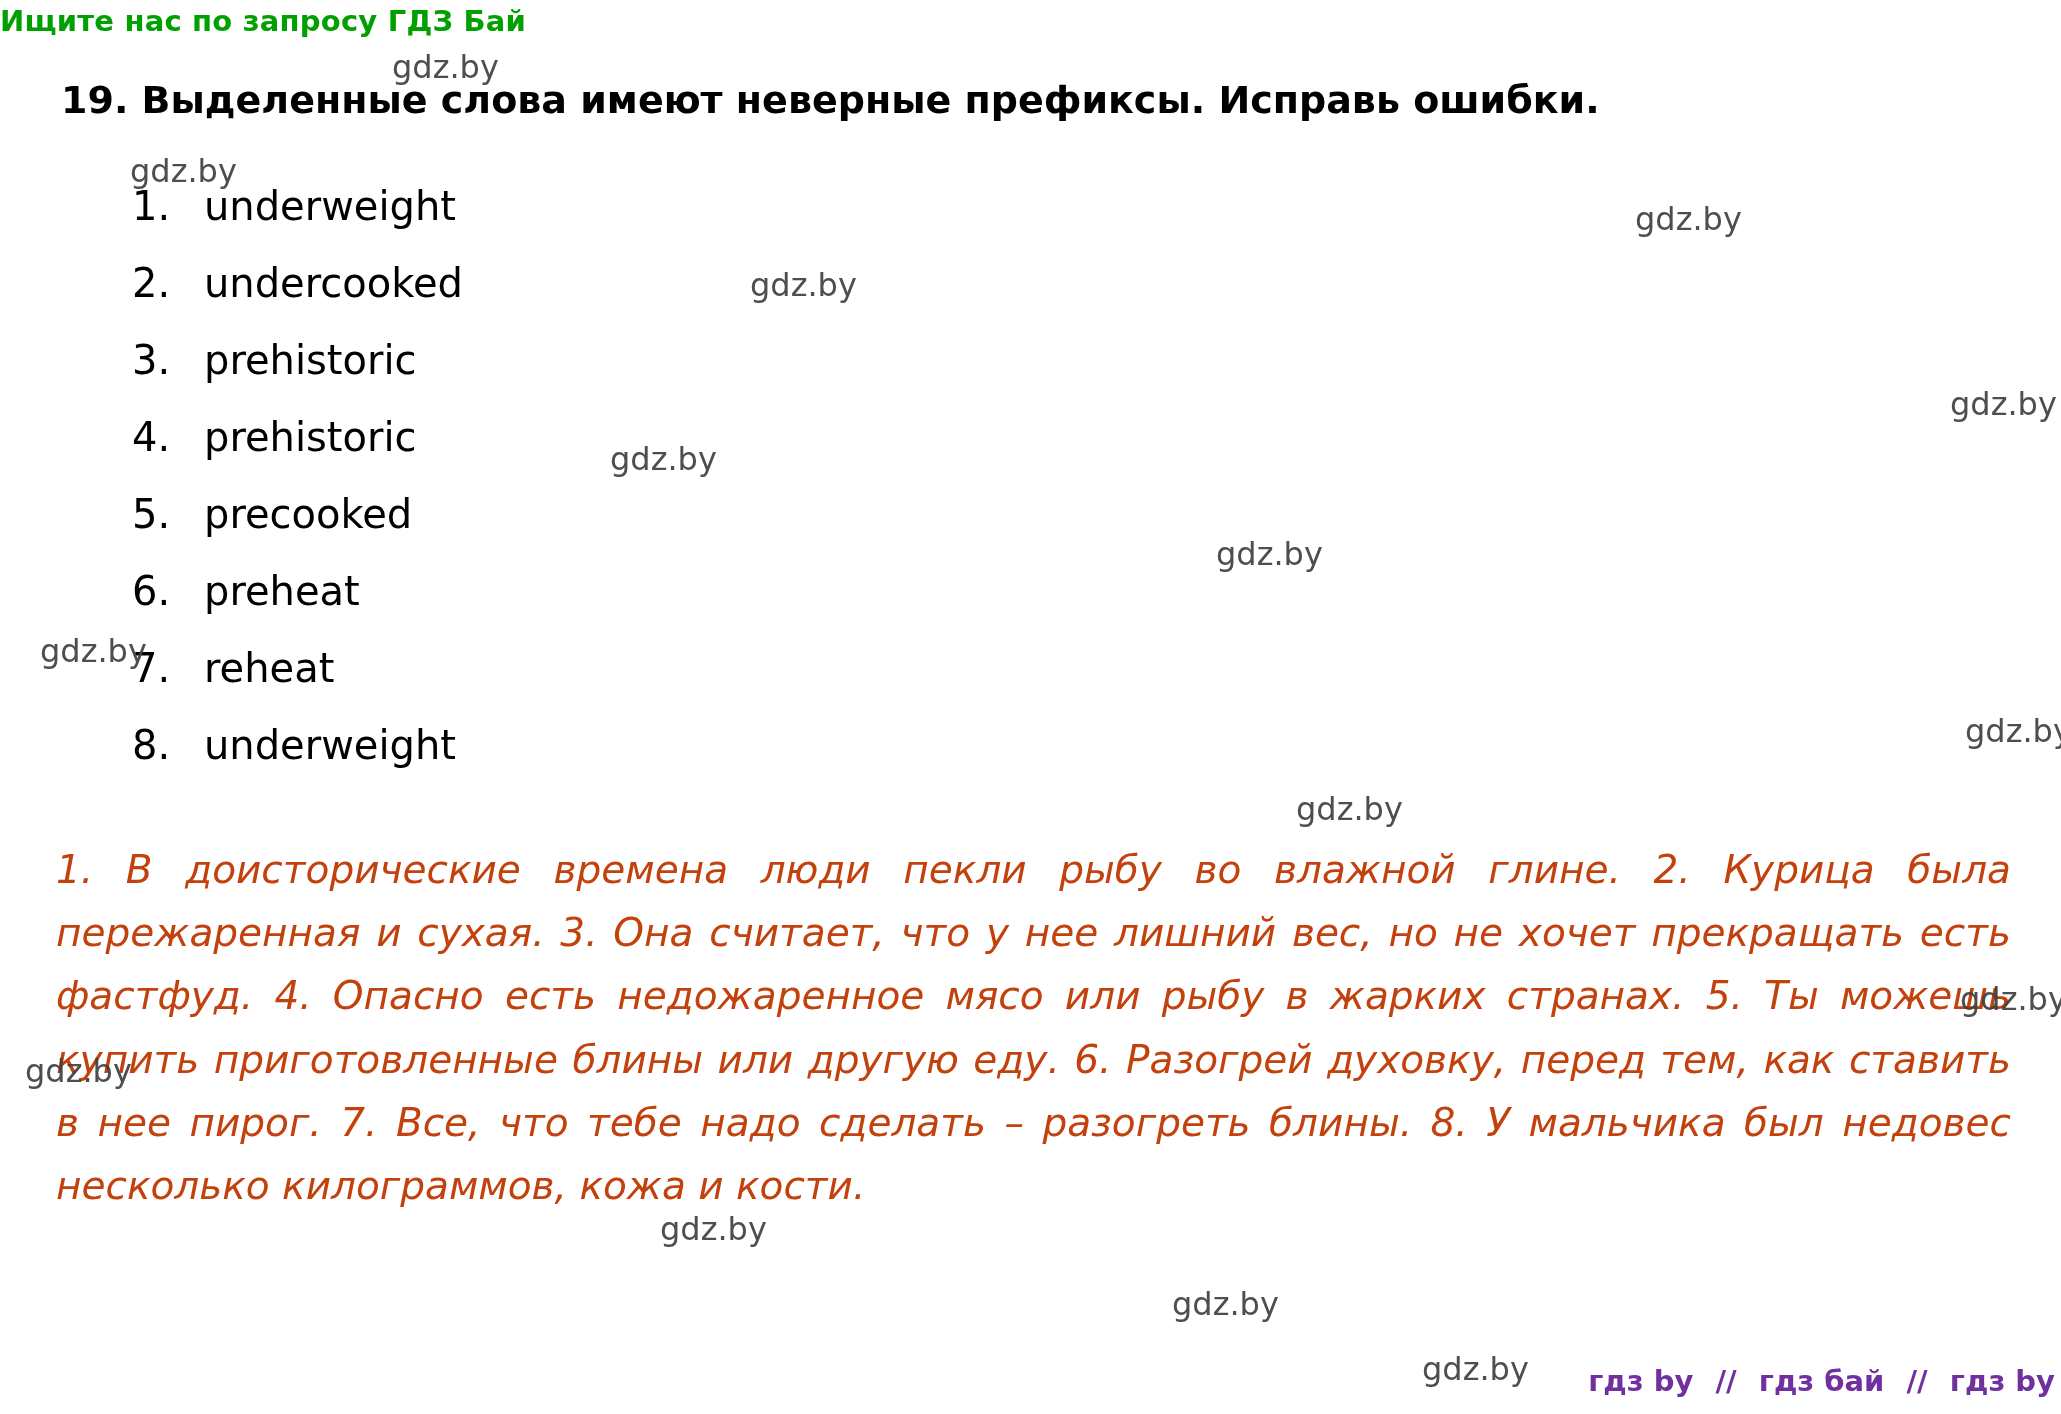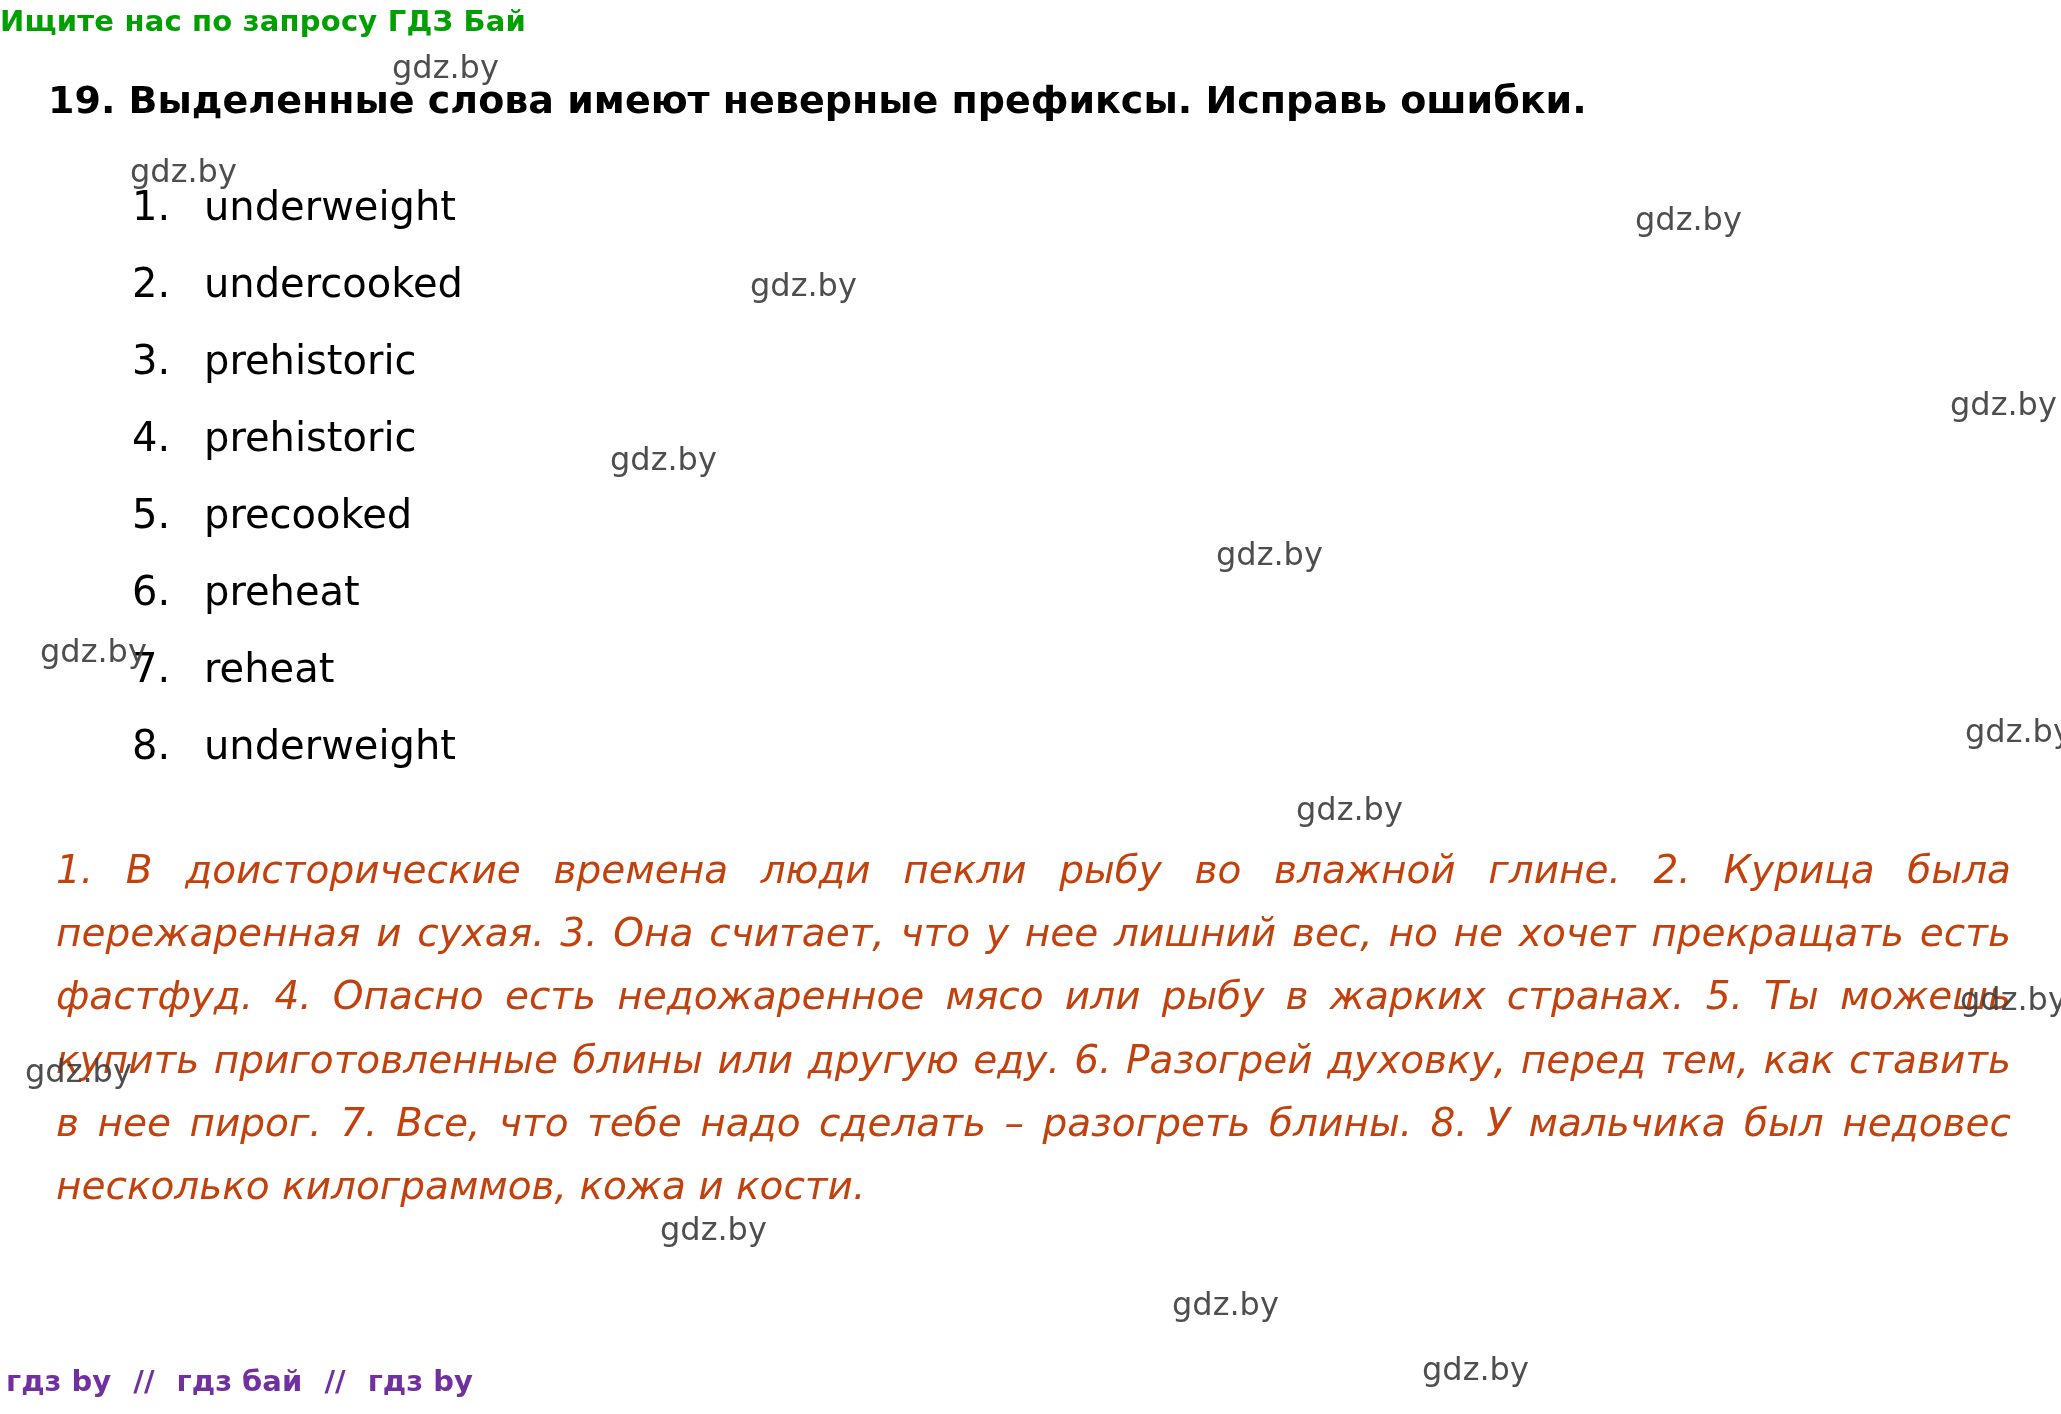--- a/index.html
+++ b/index.html
@@ -32,21 +32,21 @@
     font-size: 29px;
     font-weight: bold;
     font-family: "DejaVu Sans", sans-serif;
     letter-spacing: 0.2px;
   }
 
   
   .heading {
     position: absolute;
     top: 78px;
-    left: 48px;
+    left: 61px;
     font-size: 38px;
     font-weight: bold;
     color: #000000;
     font-family: "DejaVu Sans", sans-serif;
     white-space: nowrap;
   }
 
   
   .answers {
     position: absolute;
@@ -86,21 +86,21 @@
     text-align: justify;
     font-family: "DejaVu Sans", sans-serif;
   }
 
   
   .footer {
     position: absolute;
     bottom: 16px;
     left: 0;
     width: 100%;
-    text-align: left;
+    text-align: right;
     color: #7030a0;
     font-size: 29px;
     font-weight: bold;
     font-family: "DejaVu Sans", sans-serif;
   }
   .footer span { margin: 0 6px; }
 
   
   .wm {
     position: absolute;

